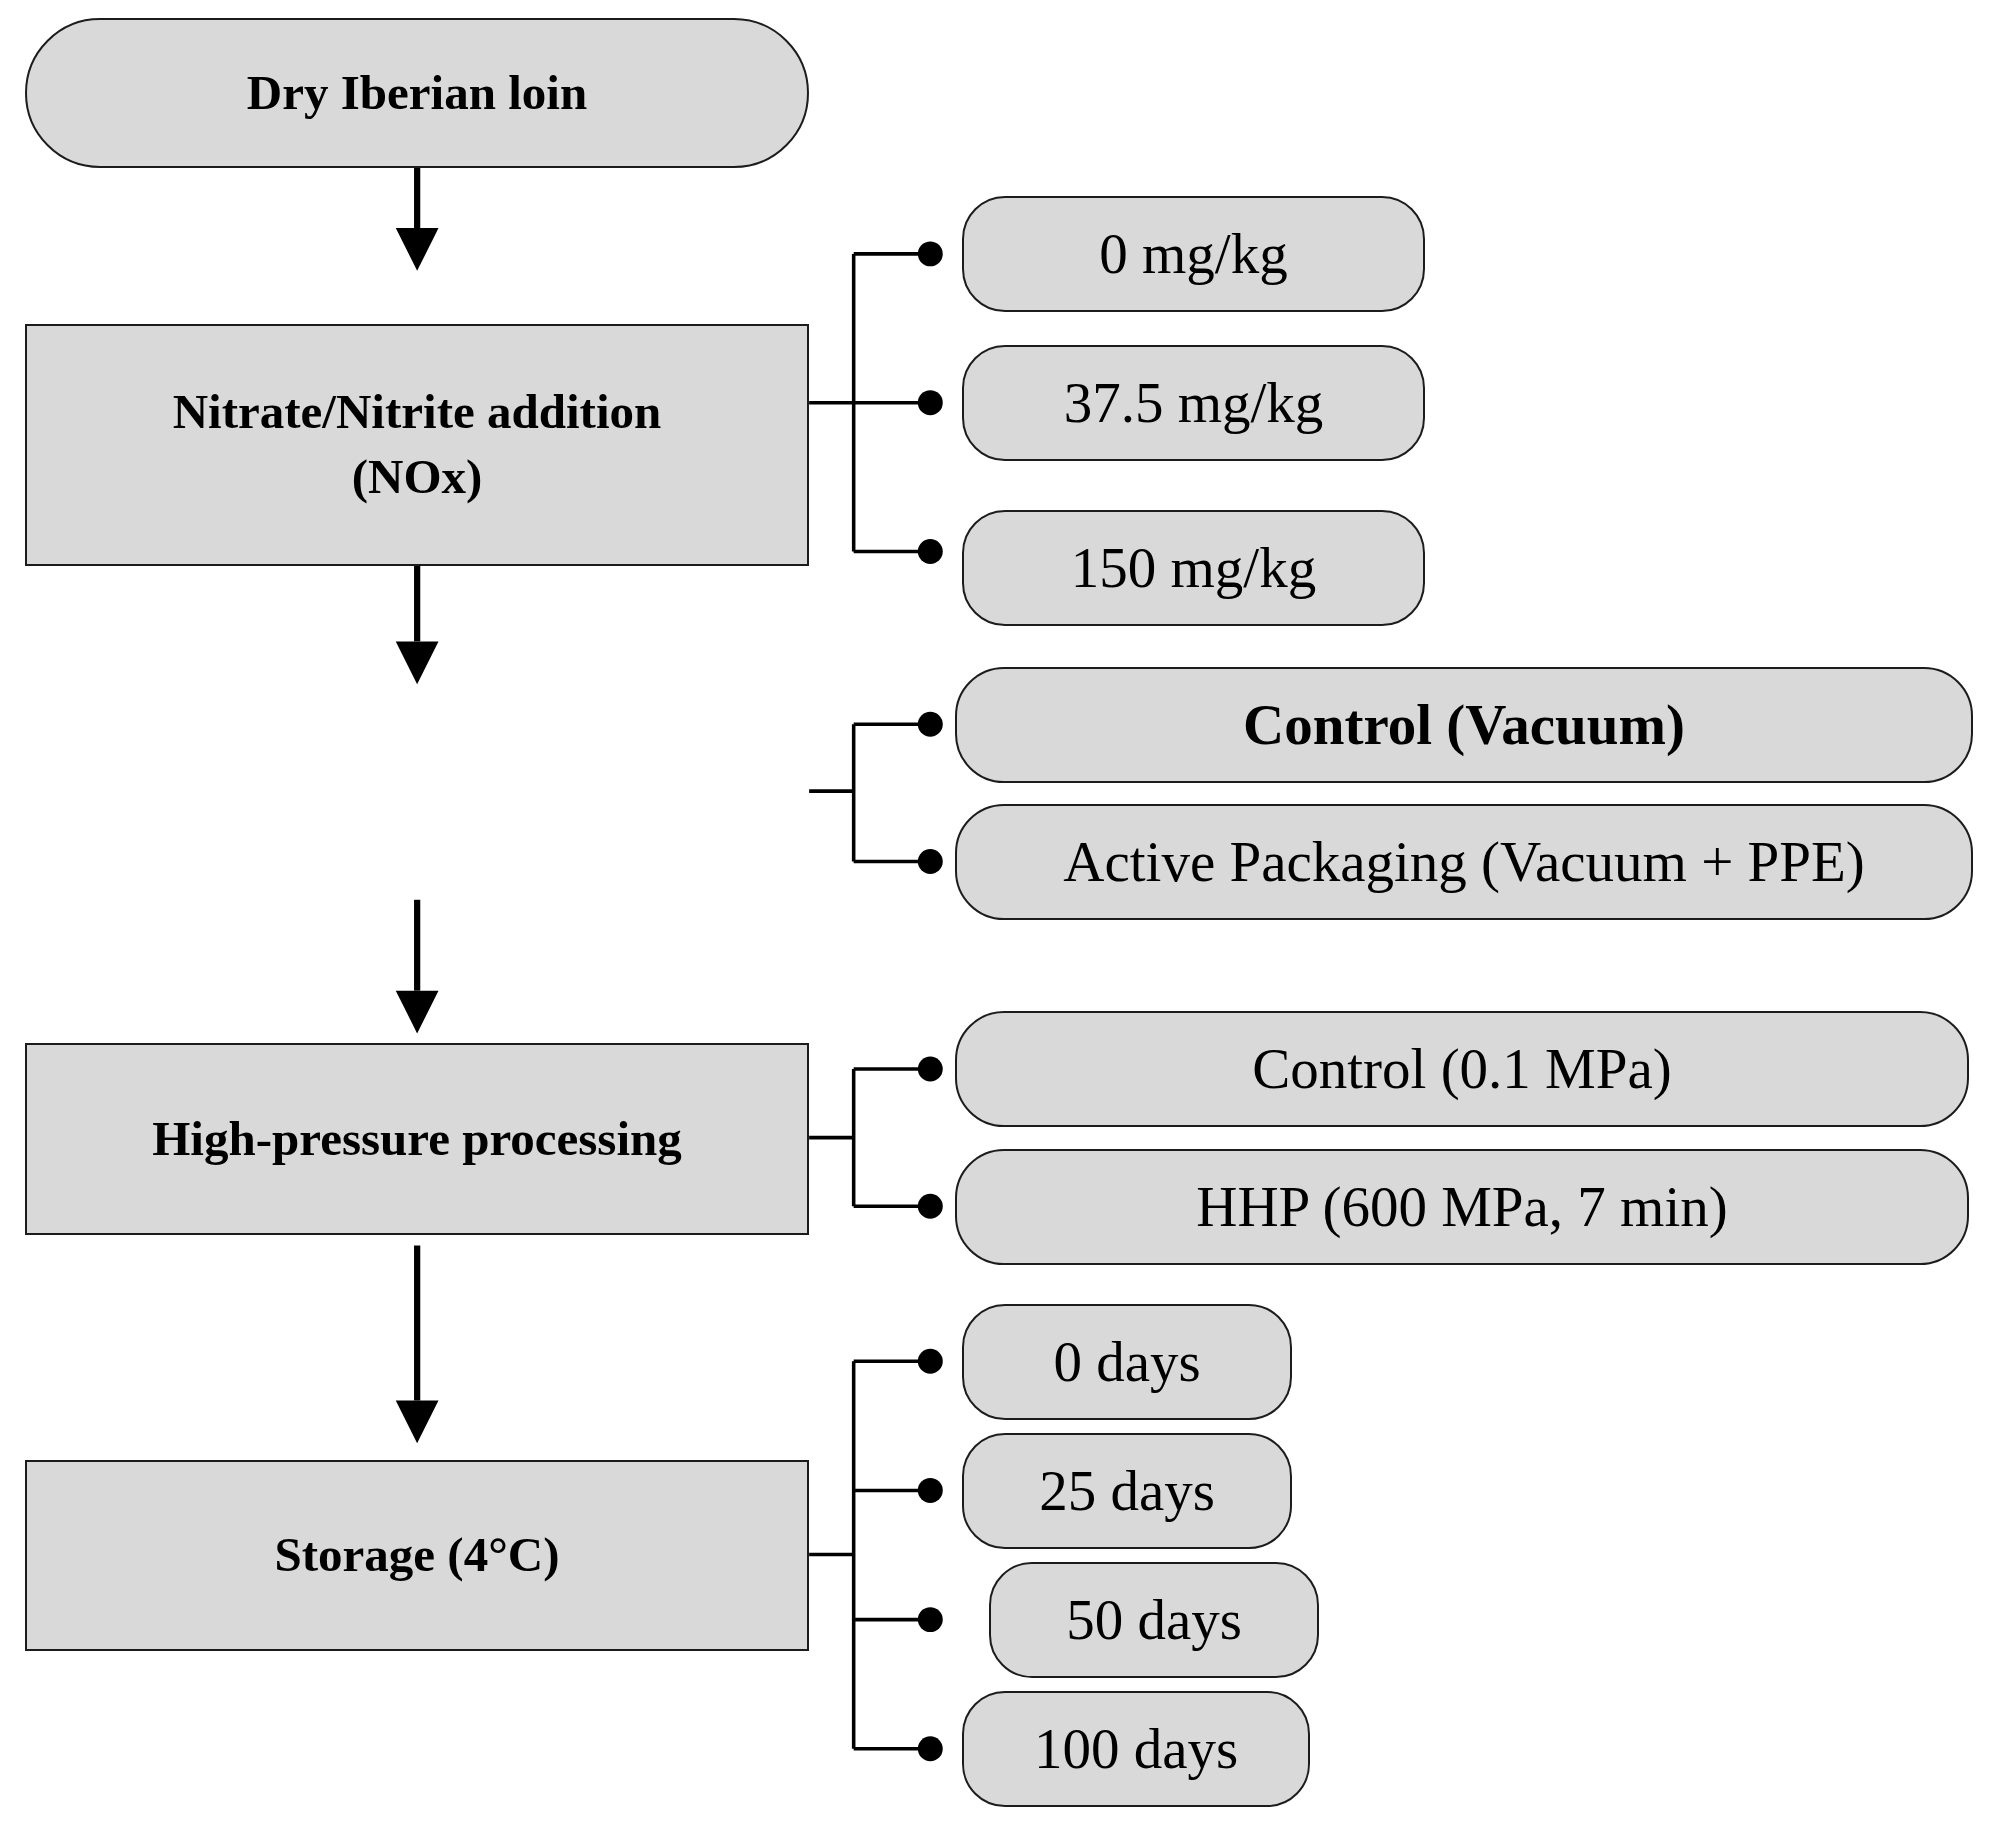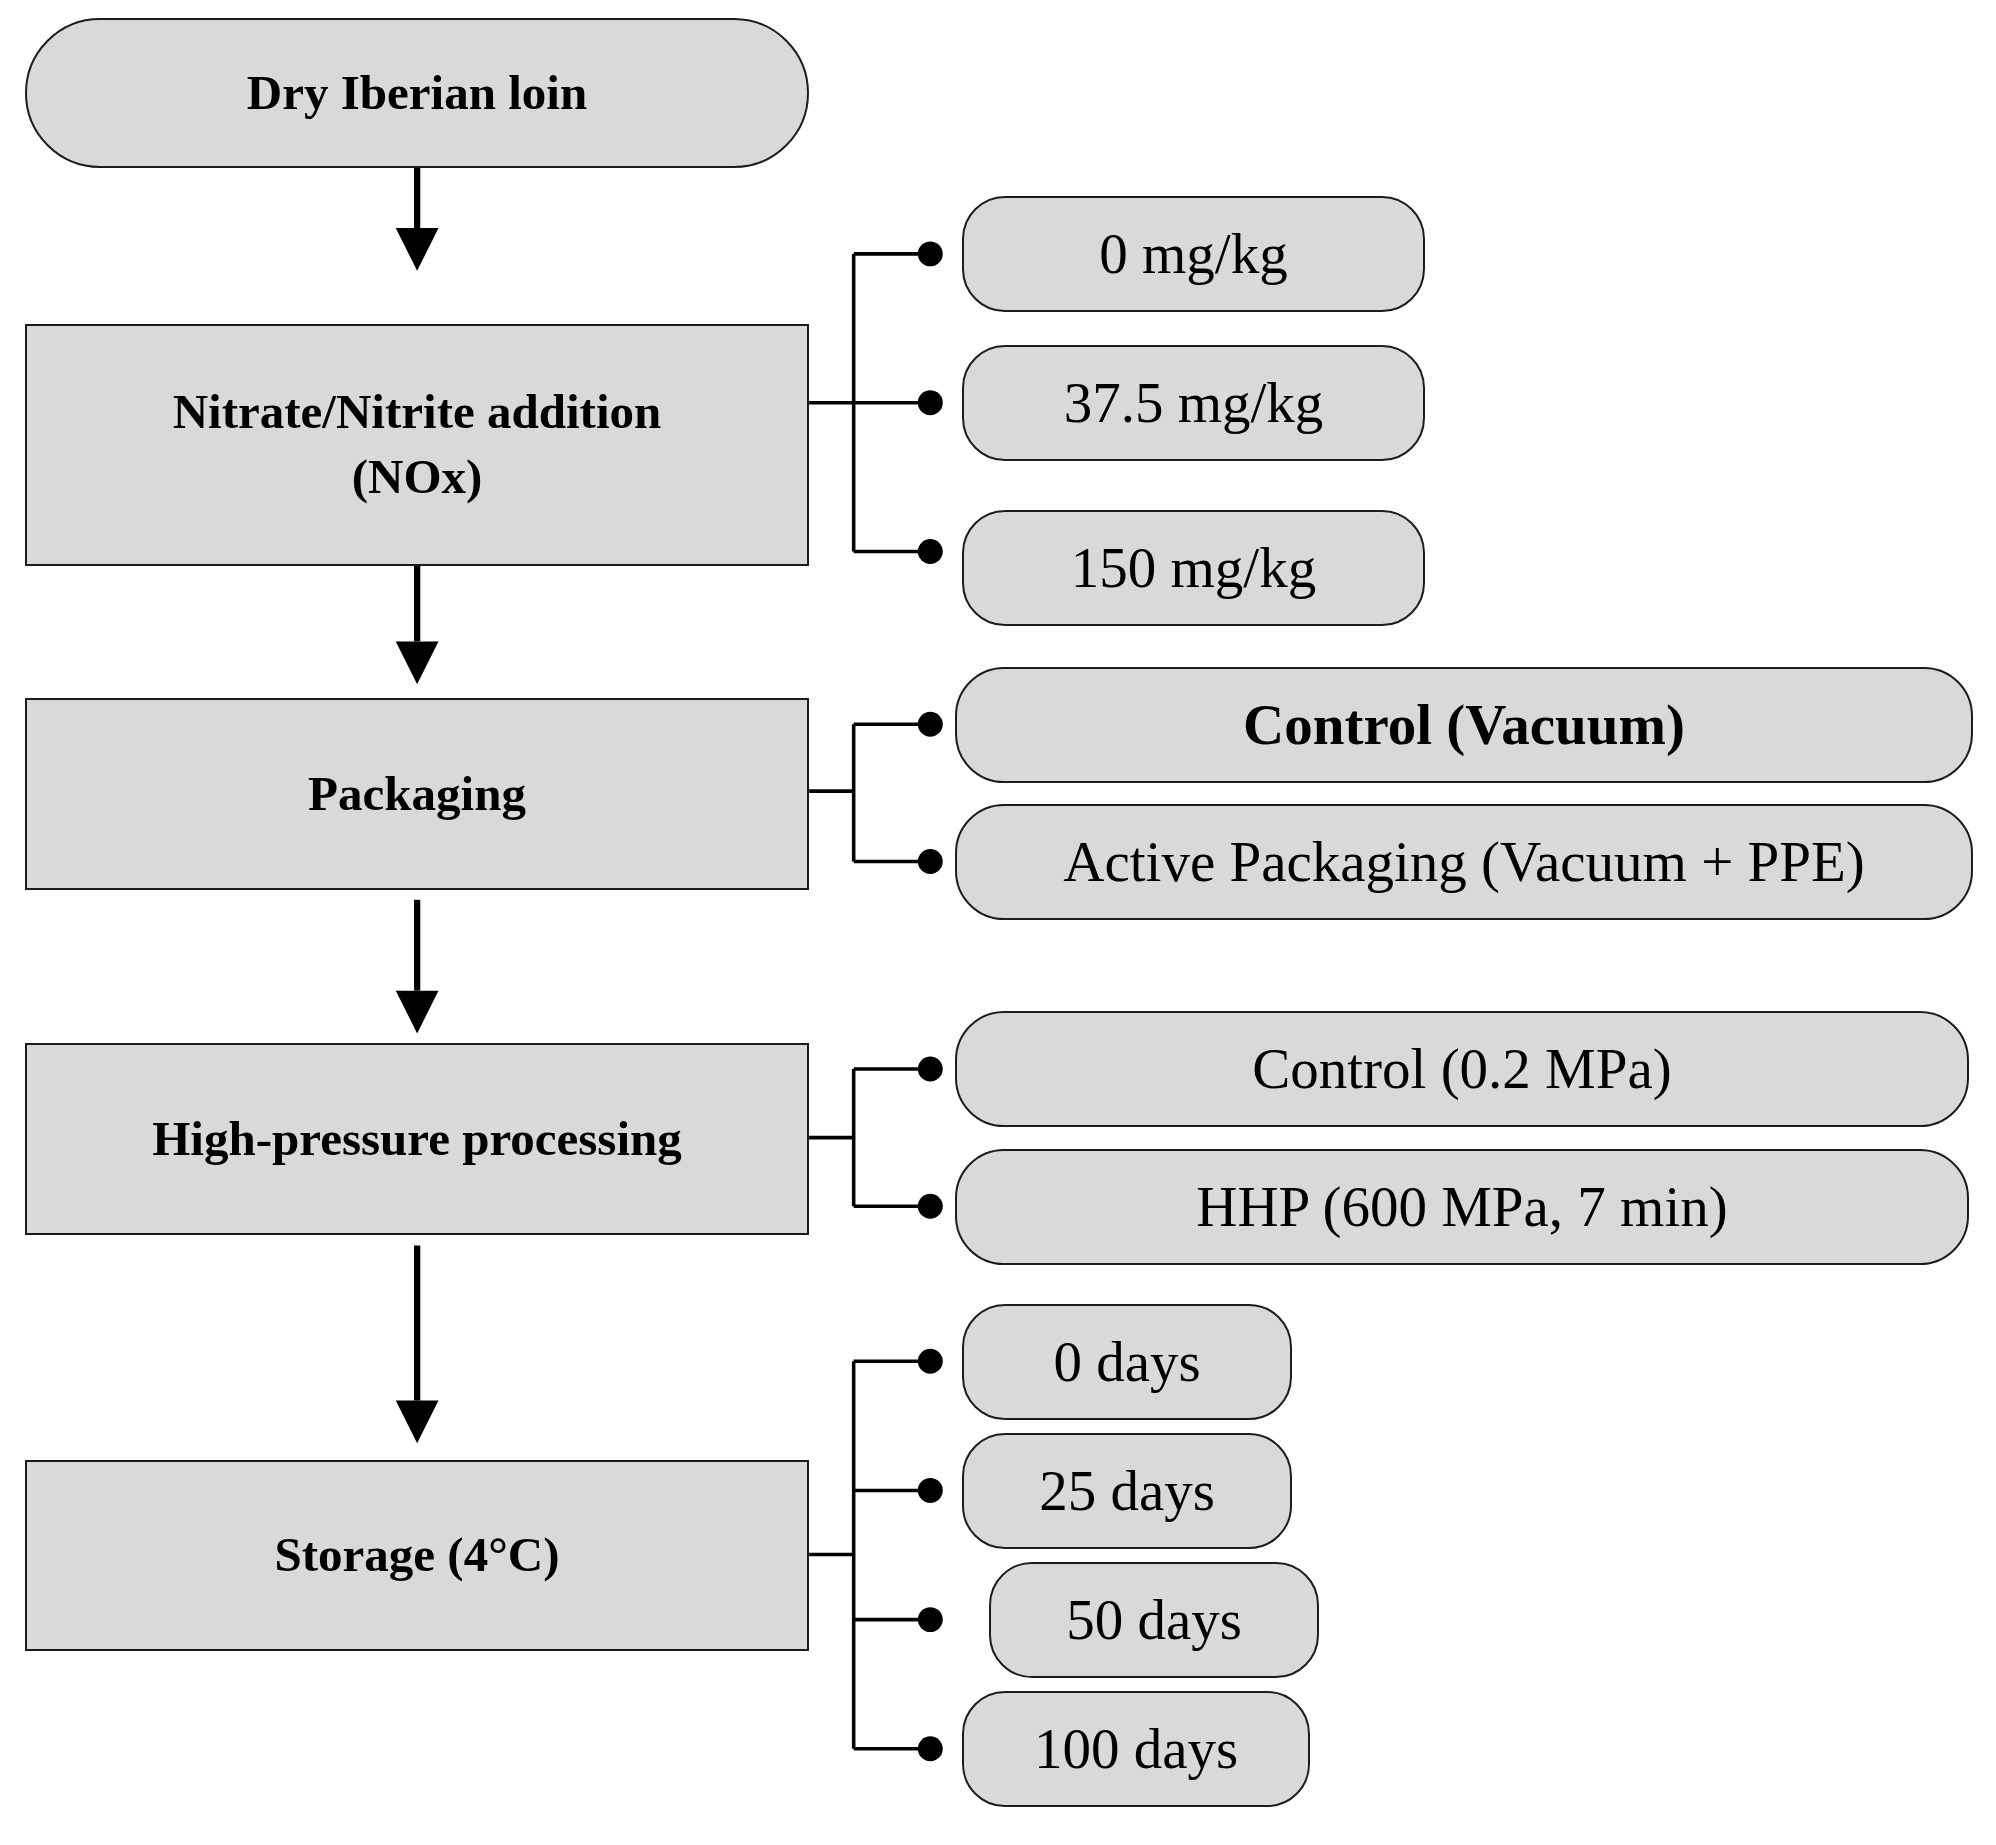--- a/index.html
+++ b/index.html
@@ -115,34 +115,33 @@
       <circle cx="1044" cy="1818" r="14" fill="#000" stroke="none"></circle>
       <circle cx="1044" cy="1963" r="14" fill="#000" stroke="none"></circle>
     </g>
   </svg>
 
   <div class="node stage pill-top" style="top:18px; height:150px;">Dry Iberian loin</div>
 
   <div class="node stage" style="top:283px; height:242px;margin-top:41px;">Nitrate/Nitrite addition
 (NOx)</div>
 
-  <div class="node stage" style="top:698px; height:192px;">Packaging</div>
 
   <div class="node stage" style="top:1043px; height:192px;">High-pressure processing</div>
 
   <div class="node stage" style="top:1460px; height:191px;">Storage (4°C)</div>
 
   <div class="node opt opt-small" style="left:962px; top:196px; width:463px; height:116px;">0 mg/kg</div>
   <div class="node opt opt-small" style="left:962px; top:345px; width:463px; height:116px;">37.5 mg/kg</div>
   <div class="node opt opt-small" style="left:962px; top:494px; width:463px; height:116px;margin-top:16px;">150 mg/kg</div>
 
   <div class="node opt opt-large" style="left:955px; top:667px; width:1018px; height:116px;font-weight:bold;">Control (Vacuum)</div>
   <div class="node opt opt-large" style="left:955px; top:804px; width:1018px; height:116px;">Active Packaging (Vacuum + PPE)</div>
 
-  <div class="node opt opt-large" style="left:955px; top:1011px; width:1014px; height:116px;">Control (0.2 MPa)</div>
+  <div class="node opt opt-large" style="left:955px; top:1011px; width:1014px; height:116px;">Control (0.1 MPa)</div>
   <div class="node opt opt-large" style="left:955px; top:1149px; width:1014px; height:116px;">HHP (600 MPa, 7 min)</div>
 
   <div class="node opt opt-small" style="left:962px; top:1304px; width:330px; height:116px;">0 days</div>
   <div class="node opt opt-small" style="left:962px; top:1433px; width:330px; height:116px;">25 days</div>
   <div class="node opt opt-small" style="left:962px; top:1562px; width:330px; height:116px;margin-left:27px;">50 days</div>
   <div class="node opt opt-small" style="left:962px; top:1691px; width:348px; height:116px;">100 days</div>
 
 </div>
 
 

